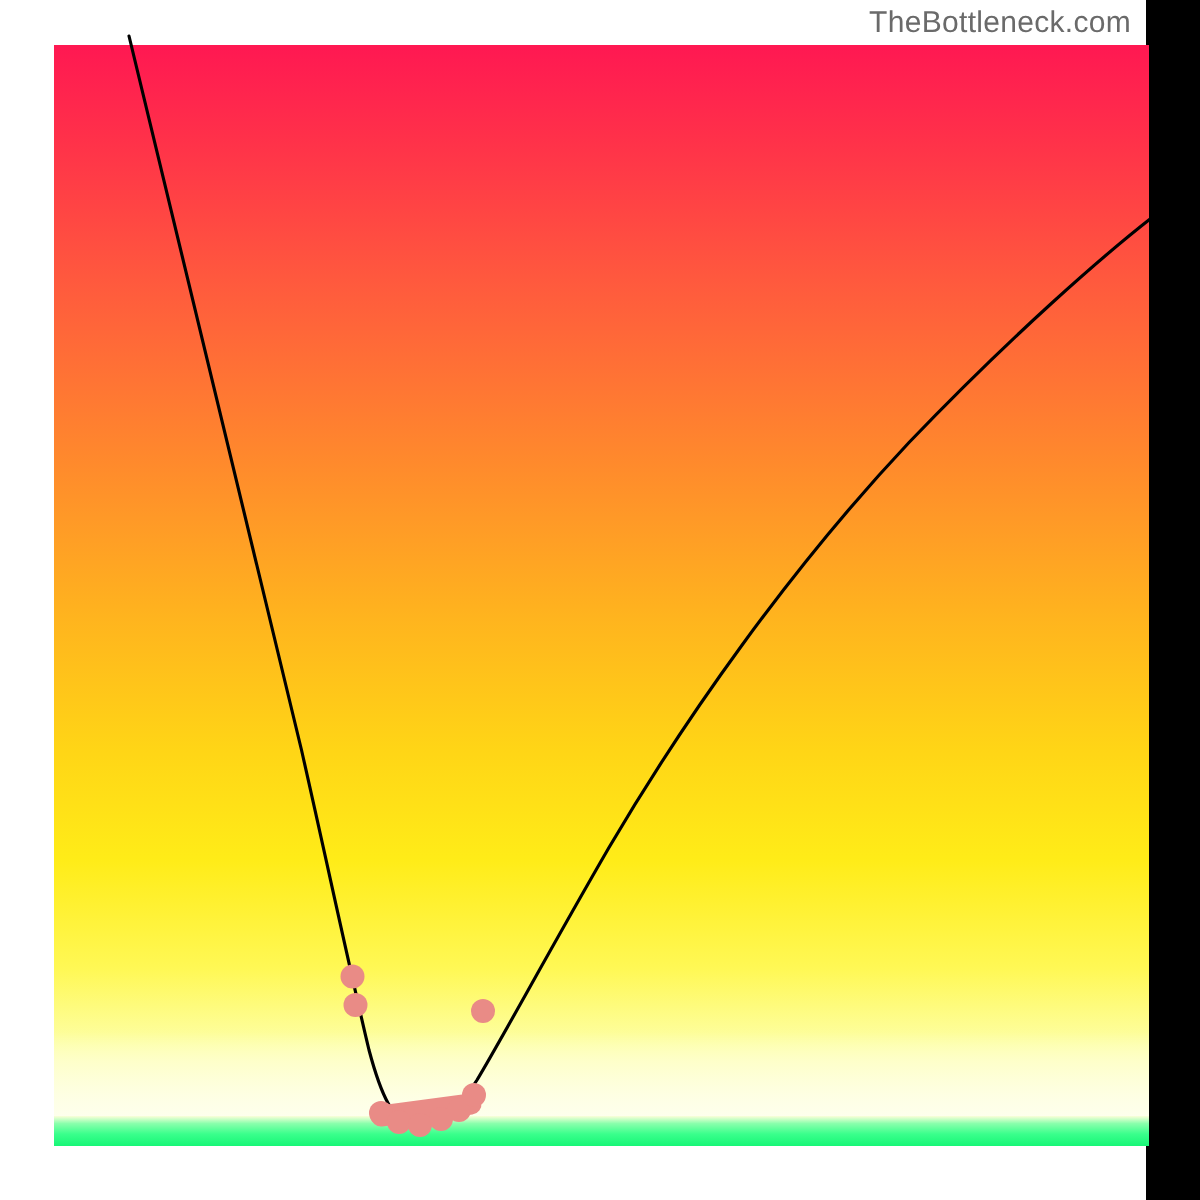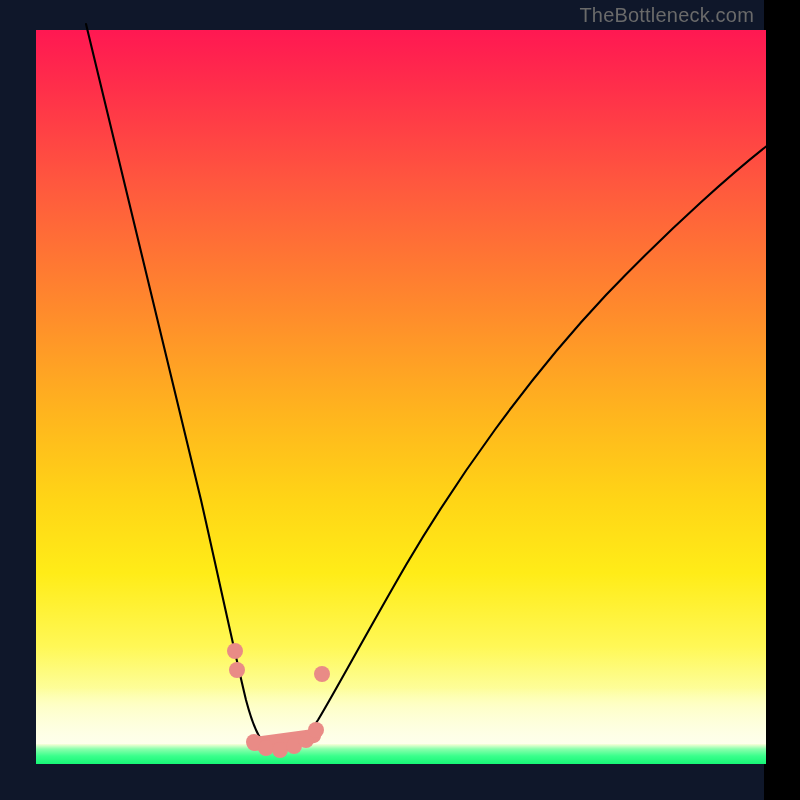--- a/index.html
+++ b/index.html
@@ -8,21 +8,21 @@
     width: 800px;
     height: 800px;
     background: #000;
     overflow: hidden;
     font-family: Arial, Helvetica, sans-serif;
   }
   .stage {
     position: relative;
     width: 764px;
     height: 800px;
-    background: #0f172a;
+    background: #ffffff;
   }
   .watermark {
     position: absolute;
     top: 4px;
     right: 10px;
     color: #6a6a6a;
     font-size: 20px;
     font-weight: 500;
     letter-spacing: 0.2px;
     user-select: none;

